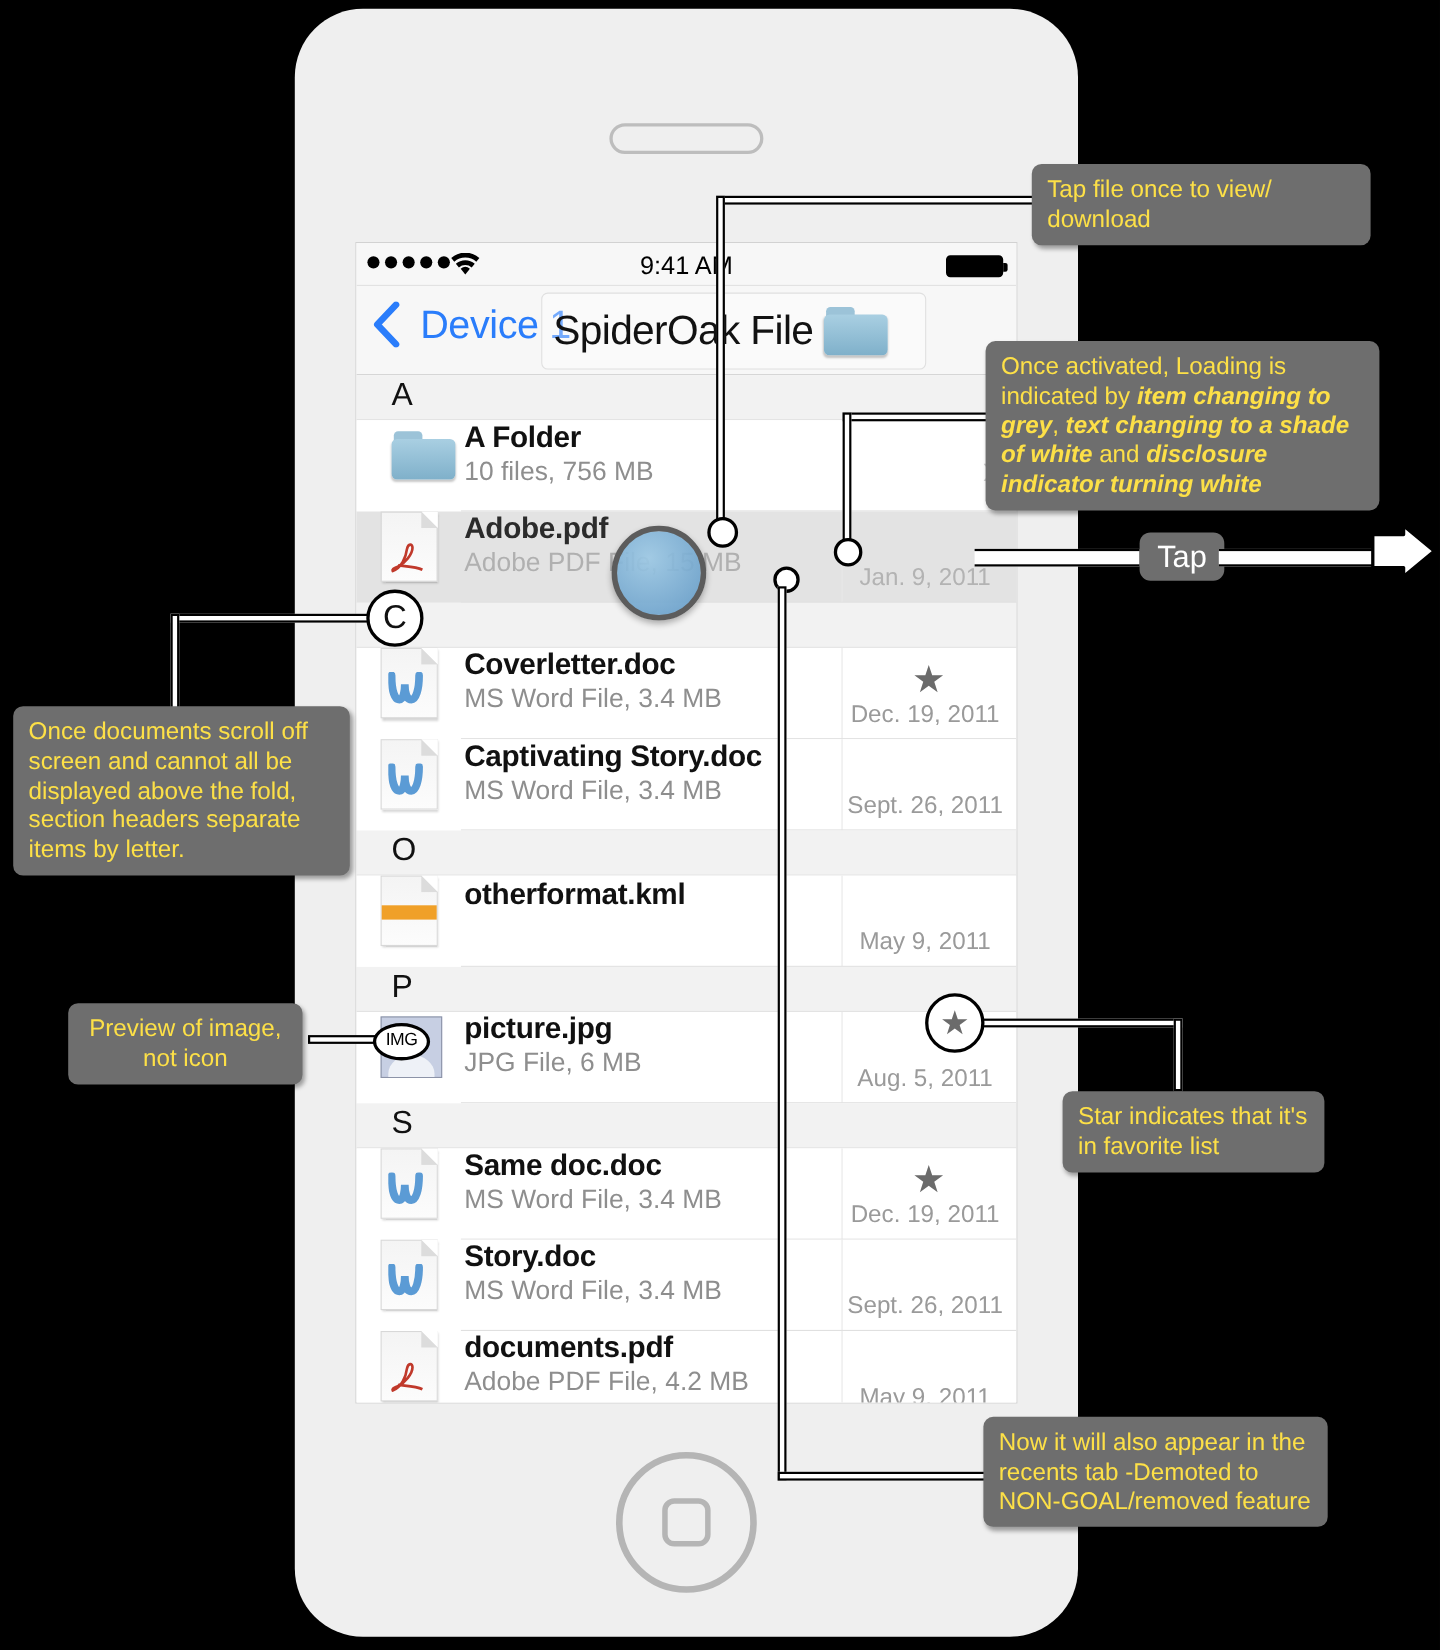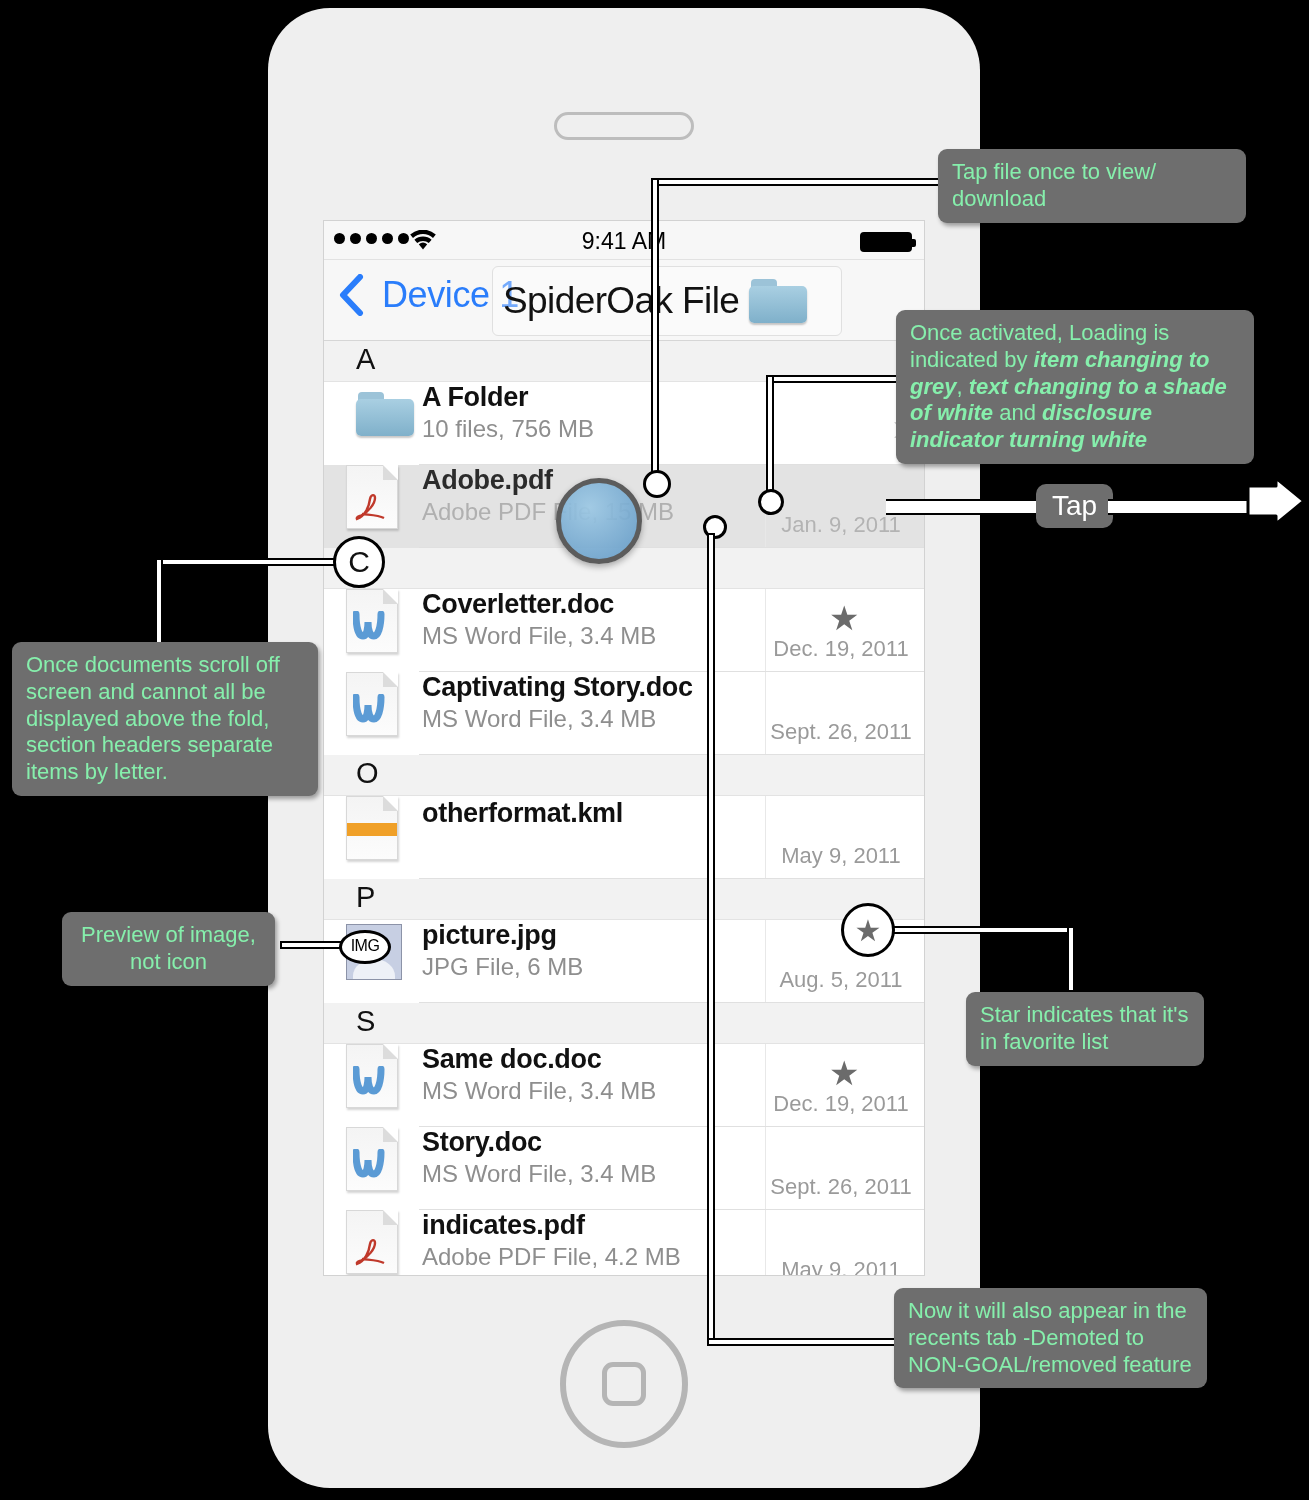--- a/index.html
+++ b/index.html
@@ -68,21 +68,21 @@
         border-color:#fff #fff #dcdcdc #dcdcdc;}
   .fico .band{position:absolute;left:0;right:0;top:26px;height:13px;background:#f0a028;}
   .imgprev{position:absolute;left:0;top:4px;width:56px;height:56px;background:#c7cfe3;
         border:1px solid #8c93a8;box-sizing:border-box;overflow:hidden;}
   .imgprev .head{position:absolute;left:50%;top:8px;width:18px;height:18px;margin-left:-9px;border-radius:50%;background:#eef1f7;}
   .imgprev .body{position:absolute;left:50%;bottom:-14px;width:42px;height:34px;margin-left:-21px;border-radius:50% 50% 0 0;background:#eef1f7;}
   .imgtag{position:absolute;left:-6px;top:30px;width:46px;height:28px;border:3px solid #000;border-radius:50%;
         background:#fff;font-size:16px;color:#000;text-align:center;line-height:26px;letter-spacing:-.5px;}
 
   
-  .cal{position:absolute;background:#6e6e6e;color:#86efac;border-radius:9px;padding:10px 14px;
+  .cal{position:absolute;background:#6e6e6e;color:#fde047;border-radius:9px;padding:10px 14px;
        font-size:22px;line-height:1.22;box-shadow:2px 3px 4px rgba(0,0,0,.35);}
   .cal b{font-weight:bold;font-style:italic;}
   .ln{position:absolute;border:2px solid #000;background:#fff;box-sizing:border-box;}
   .lnh{height:8px;}
   .lnv{width:8px;}
   .dot{position:absolute;border:3px solid #000;border-radius:50%;background:#fff;box-sizing:border-box;}
   .tapdot{position:absolute;width:86px;height:86px;border-radius:50%;
       background:radial-gradient(circle at 38% 32%,rgba(156,200,228,.92),rgba(93,150,196,.9));
       border:5px solid #5c5c5c;box-sizing:border-box;box-shadow:0 3px 6px rgba(0,0,0,.3);}
   .taplbl{position:absolute;background:#6e6e6e;color:#fff;border-radius:10px;padding:6px 16px;font-size:28px;}
@@ -304,21 +304,21 @@
 
   <div class="row">
     <span class="ico">
       <span class="fico"></span>
       <svg width="40" height="34" viewBox="0 0 40 34" style="position:absolute;left:7px;top:24px;">
         <path d="M4 30c8-3 12-12 13-20 1-5 5-5 5-1 0 6-7 14-13 17-3 1.5-6 2-5 4z" fill="none" stroke="#c0392b" stroke-width="2.4"></path>
         <path d="M9 25c7 1 16 1 22 4" fill="none" stroke="#c0392b" stroke-width="2.4"></path>
       </svg>
     </span>
     <span class="txt">
-      <div class="nm">indicates.pdf</div>
+      <div class="nm">documents.pdf</div>
       <div class="sub">Adobe PDF File, 4.2 MB</div>
     </span>
     <span class="right">
       <span class="date">May 9, 2011</span>
     </span>
     <span class="vdiv"></span>
   </div>
 </div>
 
 <div class="layer">

